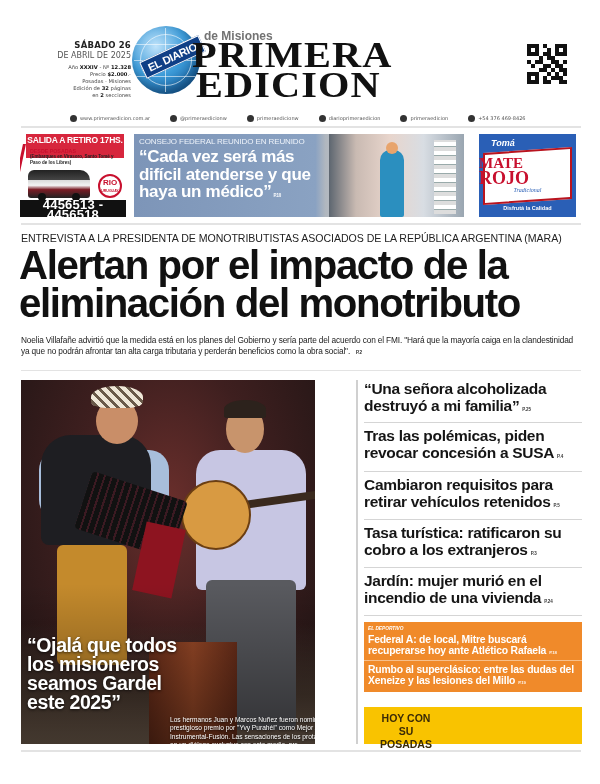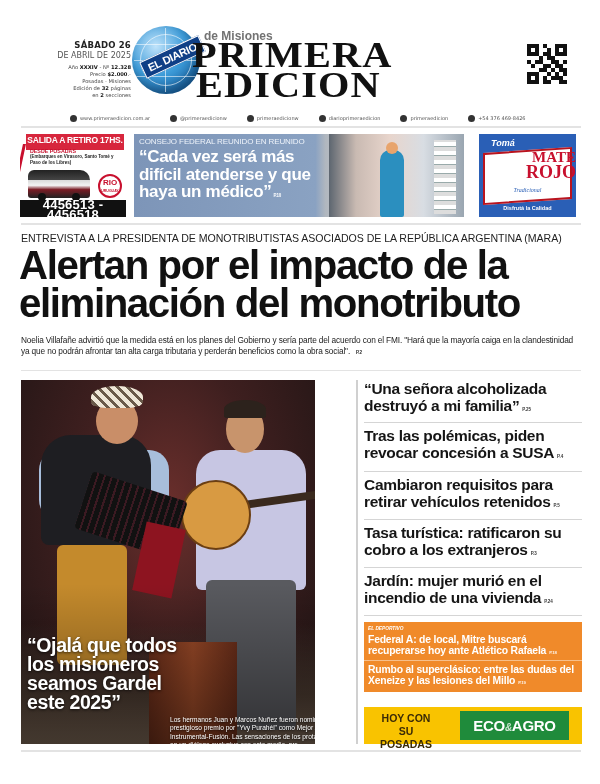--- a/index.html
+++ b/index.html
@@ -38,21 +38,21 @@
 
   
   .social { position: absolute; left: 70px; top: 113px; width: 520px; height: 10px; display: flex; align-items: center;
             font-size: 5px; color: #555; font-family: "DejaVu Sans", sans-serif; }
   .social .item { display: flex; align-items: center; margin-right: 20px; white-space: nowrap; }
   .social .item .ico { width: 7px; height: 7px; border-radius: 50%; background: #333; margin-right: 3px; display: inline-block; }
   .hr { position: absolute; left: 21px; width: 560px; height: 2px; background: #e3e3e3; }
 
   
   .promo-bus { position: absolute; left: 20px; top: 134px; width: 106px; height: 83px; background: #fff; overflow: hidden; }
-  .bus-head { position: absolute; left: 6px; top: 0; width: 98px; height: 16px; background: #d7263d; color: #fff;
+  .bus-head { position: absolute; left: 6px; top: 0; width: 98px; height: 24px; background: #d7263d; color: #fff;
               font-weight: bold; font-size: 8.5px; line-height: 12px; text-align: center; letter-spacing: -0.2px; }
   .bus-desde { position: absolute; left: 10px; top: 14px; font-size: 5.3px; font-weight: bold; color: #c8102e; }
   .bus-emb { position: absolute; left: 10px; top: 20px; width: 95px; font-size: 4.5px; font-weight: bold; color: #222; line-height: 5.5px; }
   .bus-stripe { position: absolute; left: 0; top: 10px; width: 3px; height: 28px; background: #c8102e; transform: skewX(-12deg); }
   .bus-img { position: absolute; left: 8px; top: 36px; width: 62px; height: 28px; border-radius: 6px 10px 3px 3px;
              background: linear-gradient(180deg, #222 0%, #444 35%, #d9d9d9 36%, #f3f3f3 55%, #7a1c25 70%, #222 100%); }
   .bus-img::after { content: ""; position: absolute; left: 10px; bottom: -3px; width: 8px; height: 8px; border-radius: 50%; background: #111; box-shadow: 34px 0 0 #111; }
   .rio-logo { position: absolute; left: 78px; top: 40px; width: 24px; height: 24px; border-radius: 50%; border: 2px solid #c8102e; background: #fff; text-align: center; }
   .rio-logo .r { font-size: 8px; font-weight: bold; color: #c8102e; line-height: 13px; display: block; }
   .rio-logo .u { font-size: 3.5px; font-weight: bold; color: #c8102e; display: block; line-height: 4px; }
@@ -67,21 +67,21 @@
   .health-figure { position: absolute; left: 246px; top: 16px; width: 24px; height: 67px; background: #2b8fbf; border-radius: 10px 10px 2px 2px; }
   .health-figure::before { content: ""; position: absolute; left: 6px; top: -8px; width: 12px; height: 12px; border-radius: 50%; background: #e8a46c; }
   .health-rack { position: absolute; left: 300px; top: 6px; width: 22px; height: 74px; background: repeating-linear-gradient(0deg, #ddd 0 4px, #9aa 4px 5px, #fff 5px 9px); }
   .health-kicker { position: absolute; left: 5px; top: 3px; font-size: 8px; color: #eef3fa; letter-spacing: -0.1px; }
   .health-quote { position: absolute; left: 5px; top: 14px; width: 195px; font-size: 17px; line-height: 17.5px; font-weight: bold; color: #fff; letter-spacing: -0.3px; }
   .health-page { font-size: 4.5px; font-weight: bold; color: #fff; margin-left: 2px; }
 
   .promo-mate { position: absolute; left: 479px; top: 134px; width: 97px; height: 83px; background: #2a5fb6; overflow: hidden; }
   .mate-banner { position: absolute; left: 4px; top: 16px; width: 89px; height: 52px; background: #fff; border: 2px solid #b9141f; transform: skewY(-4deg); }
   .mate-toma { position: absolute; left: 12px; top: 4px; font-size: 9px; font-weight: bold; font-style: italic; color: #fff; }
-  .mate-brand { position: absolute; left: 0; top: 16px; width: 97px; text-align: right; font-family: "Liberation Serif", serif;
+  .mate-brand { position: absolute; left: 0; top: 22px; width: 97px; text-align: left; font-family: "Liberation Serif", serif;
                 font-weight: bold; color: #c8102e; font-size: 15px; line-height: 14px; }
   .mate-trad { position: absolute; left: 0; top: 53px; width: 97px; text-align: center; font-family: "Liberation Serif", serif; font-style: italic; font-size: 6px; color: #2a5fb6; }
   .mate-slogan { position: absolute; left: 0; top: 71px; width: 97px; text-align: center; font-size: 5.5px; color: #fff; font-weight: bold; }
 
   
   .kicker { position: absolute; left: 21px; top: 232px; width: 560px; font-size: 10.6px; color: #222; letter-spacing: -0.05px; white-space: nowrap; }
   .headline { position: absolute; left: 19px; top: 246px; width: 570px; font-size: 41px; line-height: 38px; font-weight: bold; color: #111;
               letter-spacing: -1.4px; transform: scaleX(0.98); transform-origin: left; }
   .deck { position: absolute; left: 21px; top: 335px; width: 560px; font-size: 8.3px; line-height: 11px; color: #222; letter-spacing: -0.15px; }
   .deck .pg { font-size: 4.5px; font-weight: bold; margin-left: 6px; }
@@ -383,17 +383,16 @@
 
   <div class="sports">
     <div class="sports-label">EL DEPORTIVO</div>
     <div class="sports-story" style="top:12px"><span>Federal A: de local, Mitre buscará recuperarse hoy ante Atlético Rafaela</span><span class="pg">P.18</span></div>
     <div class="sports-sep"></div>
     <div class="sports-story" style="top:42px"><span>Rumbo al superclásico: entre las dudas del Xeneize y las lesiones del Millo</span><span class="pg">P.19</span></div>
   </div>
 
   <div class="ecoagro">
     <div class="hoycon">HOY CON SU POSADAS</div>
-    <div class="eco-badge"><span>ECO</span><span class="amp">&amp;</span><span>AGRO</span></div>
   </div>
 </div>
 
 <div class="hr" style="top:750px"></div>
 
 </body></html>

